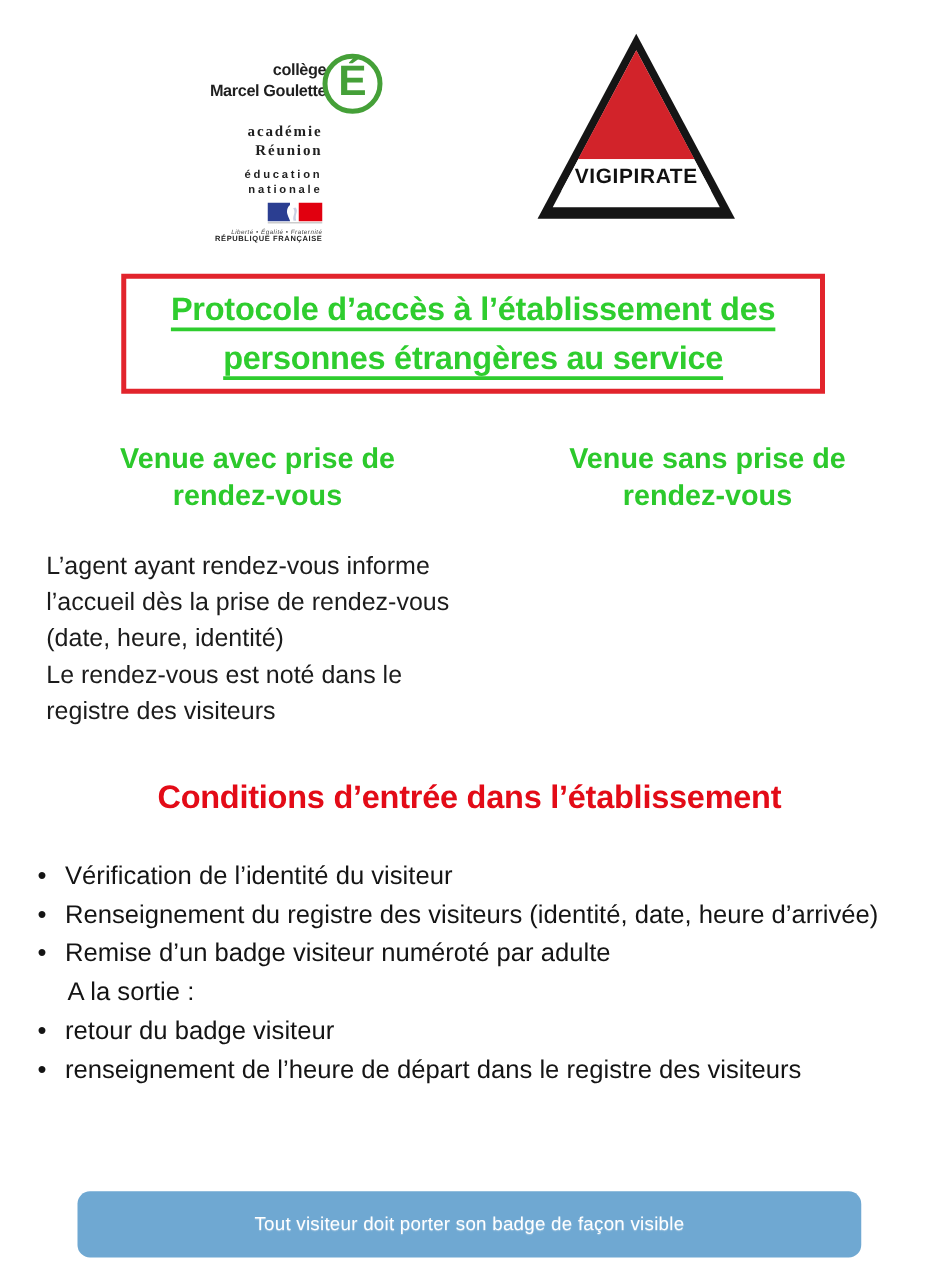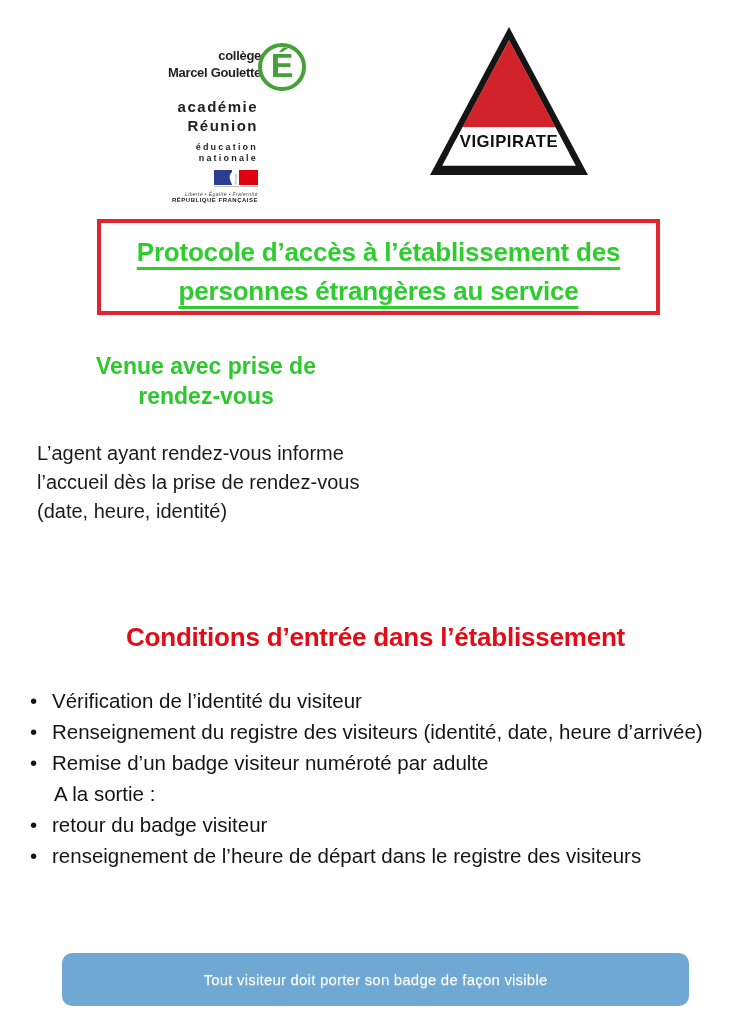--- a/index.html
+++ b/index.html
@@ -9,34 +9,34 @@
 
   
   .school-logo { position:absolute; left:146px; top:24px; width:160px; color:#1f1f1f; }
   .logo-row { display:flex; align-items:center; justify-content:flex-end; }
   .logo-names { text-align:right; font-weight:bold; font-size:13px; line-height:1.3; letter-spacing:-0.3px; margin-right:-3px; white-space:nowrap; }
   .e-circle { flex:0 0 auto; width:48px; height:48px; border:4px solid #45a038; border-radius:50%;
               display:flex; align-items:center; justify-content:center; color:#45a038;
               font-weight:bold; font-size:34px; line-height:1; margin-top:4px; }
   .e-circle span { position:relative; top:-2px; }
   .logo-sub { text-align:right; padding-right:48px; font-weight:bold; }
-  .academie { margin-top:7px; font-size:15px; line-height:1.25; letter-spacing:1.5px; }
+  .academie { margin-top:7px; font-size:12px; line-height:1.25; letter-spacing:1.5px;font-family:Liberation Serif, serif; }
   .education { margin-top:6px; font-size:9px; line-height:1.3; letter-spacing:2.2px; }
   .flag-wrap { margin-top:5px; display:flex; justify-content:flex-end; padding-right:48px; }
   .motto { margin-top:2px; font-size:5px; letter-spacing:0.4px; color:#444; font-style:italic; font-weight:normal; }
   .republique { font-size:6px; letter-spacing:0.5px; color:#222; }
 
   .vigipirate { position:absolute; left:428px; top:10px; width:162px; height:152px; }
   .vigipirate svg { width:100%; height:100%; display:block; }
   .vigipirate text { font-family:"Liberation Sans", sans-serif; font-weight:bold; }
 
   
   .title-box { position:absolute; left:97px; top:204px; width:563px; height:96px;
                border:4px solid #e2242c; background:#ffffff;
-               display:flex; flex-direction:column; align-items:center; justify-content:flex-end; }
+               display:flex; flex-direction:column; align-items:center; justify-content:center; }
   .title-line { color:#2ecd2e; font-weight:bold; font-size:26px; line-height:39px;
                 text-decoration:underline; text-decoration-thickness:3px; text-underline-offset:6px;
                 letter-spacing:-0.2px; }
 
   
   .col { position:absolute; top:336px; }
   .col-left  { left:30px;  width:352px; }
   .col-right { left:418px; width:296px; }
   .col-heading { color:#2cc92c; font-weight:bold; font-size:23px; line-height:30px; text-align:center;
                  width:260px; margin:0 auto; }
@@ -113,24 +113,26 @@
 
   <div class="title-box">
     <div class="title-line">Protocole d’accès à l’établissement des</div>
     <div class="title-line">personnes  étrangères au service</div>
   </div>
 
   <div class="col col-left">
     <h2 class="col-heading">Venue avec prise de rendez-vous</h2>
     <div class="col-body">
       <div>L’agent ayant rendez-vous informe l’accueil dès la prise de rendez-vous (date, heure, identité)</div>
+      <div>Le rendez-vous est noté dans le registre des visiteurs</div>
     </div>
   </div>
 
   <div class="col col-right">
+    <h2 class="col-heading">Venue sans prise de rendez-vous</h2>
   </div>
 
   <h2 class="conditions-heading">Conditions d’entrée dans l’établissement</h2>
 
   <div class="bullets">
     <div class="li">
       <span class="marker">•</span>
       <span class="li-text">Vérification de l’identité du visiteur</span>
     </div>
     <div class="li">

